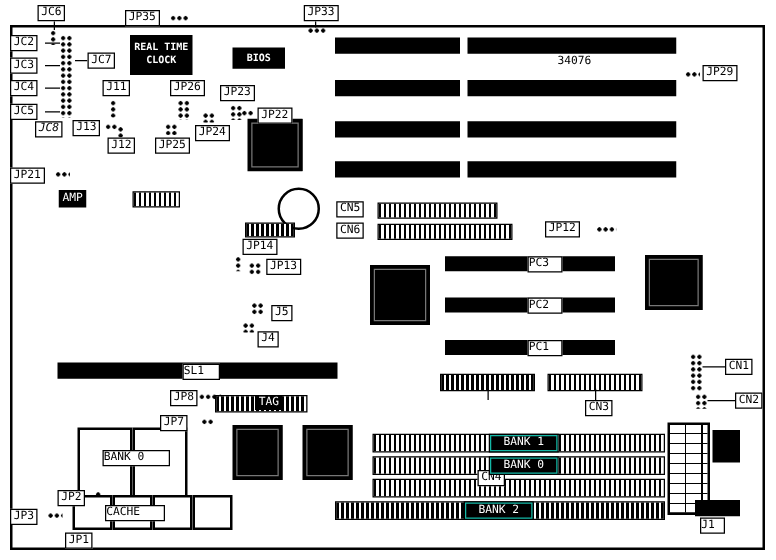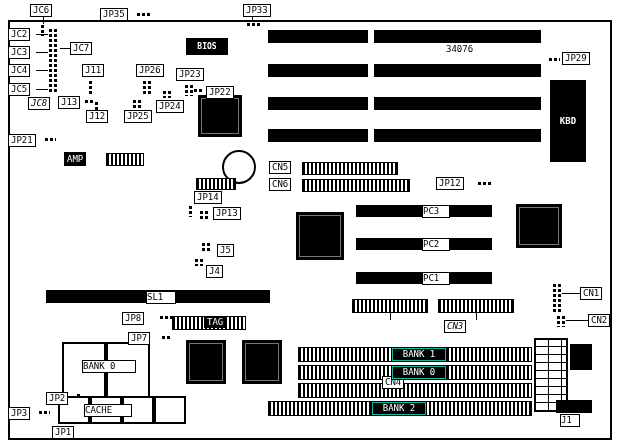--- a/index.html
+++ b/index.html
@@ -35,22 +35,25 @@
   <div class="bar" style="left:374px;top:30px;width:167px;height:13px;"></div>
   <div class="bar" style="left:268px;top:64px;width:100px;height:13px;"></div>
   <div class="bar" style="left:374px;top:64px;width:167px;height:13px;"></div>
   <div class="bar" style="left:268px;top:97px;width:100px;height:13px;"></div>
   <div class="bar" style="left:374px;top:97px;width:167px;height:13px;"></div>
   <div class="bar" style="left:268px;top:129px;width:100px;height:13px;"></div>
   <div class="bar" style="left:374px;top:129px;width:167px;height:13px;"></div>
 
   <div class="txt" style="left:446px;top:44px;">34076</div>
 
+  <div class="rtc" style="left:104px;top:28px;width:50px;height:27px;">
+    <div>REAL TIME</div>
+    <div>CLOCK</div>
+  </div>
   <div class="blkbox" style="left:186px;top:38px;width:42px;height:17px;font-size:8px;">BIOS</div>
-  <div class="blkbox" style="left:550px;top:80px;width:36px;height:82px;font-size:9px;">KBD</div>
 
   <div class="lbl" style="left:30px;top:4px;">JC6</div>
   <div class="line" style="left:43px;top:17px;width:1px;height:7px;"></div>
   <div class="pins" style="left:40px;top:24px;width:5px;height:12px;"></div>
 
   <div class="lbl" style="left:100px;top:8px;">JP35</div>
   <div class="pins" style="left:136px;top:12px;width:15px;height:5px;"></div>
 
   <div class="lbl" style="left:243px;top:4px;">JP33</div>
   <div class="line" style="left:252px;top:17px;width:1px;height:5px;"></div>
@@ -87,21 +90,21 @@
   <div class="lbl" style="left:206px;top:86px;">JP22</div>
   <div class="pins" style="left:193px;top:88px;width:10px;height:5px;"></div>
   <div class="qfp" style="left:198px;top:95px;width:44px;height:42px;"></div>
 
   <div class="lbl" style="left:8px;top:134px;">JP21</div>
   <div class="pins" style="left:44px;top:137px;width:12px;height:5px;"></div>
 
   <div class="pins" style="left:548px;top:57px;width:12px;height:5px;"></div>
   <div class="lbl" style="left:562px;top:52px;">JP29</div>
 
-  <div class="chip-lbl" style="left:64px;top:152px;height:14px;line-height:14px;">AMP</div>
+  <div class="chip-lbl" style="left:47px;top:152px;height:14px;line-height:14px;">AMP</div>
   <div class="striped" style="left:106px;top:153px;width:36px;height:11px;"></div>
 
   <div class="circle" style="left:222px;top:150px;width:30px;height:30px;"></div>
   <div class="striped" style="left:196px;top:178px;width:38px;height:10px;"></div>
   <div class="lbl" style="left:194px;top:191px;">JP14</div>
   <div class="pins" style="left:188px;top:205px;width:5px;height:12px;"></div>
   <div class="lbl" style="left:213px;top:207px;">JP13</div>
   <div class="pins" style="left:199px;top:210px;width:10px;height:10px;"></div>
   <div class="lbl" style="left:217px;top:244px;">J5</div>
   <div class="pins" style="left:201px;top:242px;width:10px;height:10px;"></div>
@@ -122,33 +125,33 @@
   <div class="bar" style="left:356px;top:205px;width:136px;height:12px;"></div>
   <div class="lbl lblc" style="left:422px;top:205px;width:26px;">PC3</div>
   <div class="bar" style="left:356px;top:238px;width:136px;height:12px;"></div>
   <div class="lbl lblc" style="left:422px;top:238px;width:26px;">PC2</div>
   <div class="bar" style="left:356px;top:272px;width:136px;height:12px;"></div>
   <div class="lbl lblc" style="left:422px;top:272px;width:26px;">PC1</div>
 
   <div class="bar" style="left:46px;top:290px;width:224px;height:13px;"></div>
   <div class="lbl lblc" style="left:146px;top:291px;width:28px;">SL1</div>
 
-  <div class="lbl" style="left:122px;top:312px;">JP8</div>
+  <div class="lbl" style="left:136px;top:312px;">JP8</div>
   <div class="pins" style="left:159px;top:315px;width:18px;height:5px;"></div>
   <div class="lbl" style="left:128px;top:332px;">JP7</div>
   <div class="pins" style="left:161px;top:335px;width:10px;height:5px;"></div>
   <div class="striped" style="left:172px;top:316px;width:72px;height:12px;"></div>
   <div class="chip-lbl" style="left:204px;top:316px;height:12px;line-height:12px;">TAG</div>
 
   <div class="striped" style="left:352px;top:299px;width:74px;height:12px;"></div>
   <div class="line" style="left:390px;top:311px;width:1px;height:9px;"></div>
   <div class="lbl" style="left:382px;top:332px;margin-top:44px;">CN4</div>
   <div class="striped" style="left:438px;top:299px;width:74px;height:12px;"></div>
   <div class="line" style="left:476px;top:311px;width:1px;height:9px;"></div>
-  <div class="lbl" style="left:444px;top:320px;font-style:italic;">CN3</div>
+  <div class="lbl" style="left:468px;top:320px;">CN3</div>
 
   <div class="pins" style="left:552px;top:283px;width:10px;height:30px;"></div>
   <div class="line" style="left:562px;top:293px;width:18px;height:1px;"></div>
   <div class="lbl" style="left:580px;top:287px;">CN1</div>
   <div class="pins" style="left:556px;top:315px;width:10px;height:12px;"></div>
   <div class="line" style="left:566px;top:320px;width:22px;height:1px;"></div>
   <div class="lbl" style="left:588px;top:314px;">CN2</div>
 
   <div class="outl" style="left:62px;top:342px;width:40px;height:52px;"></div>
   <div class="outl" style="left:106px;top:342px;width:40px;height:52px;"></div>

